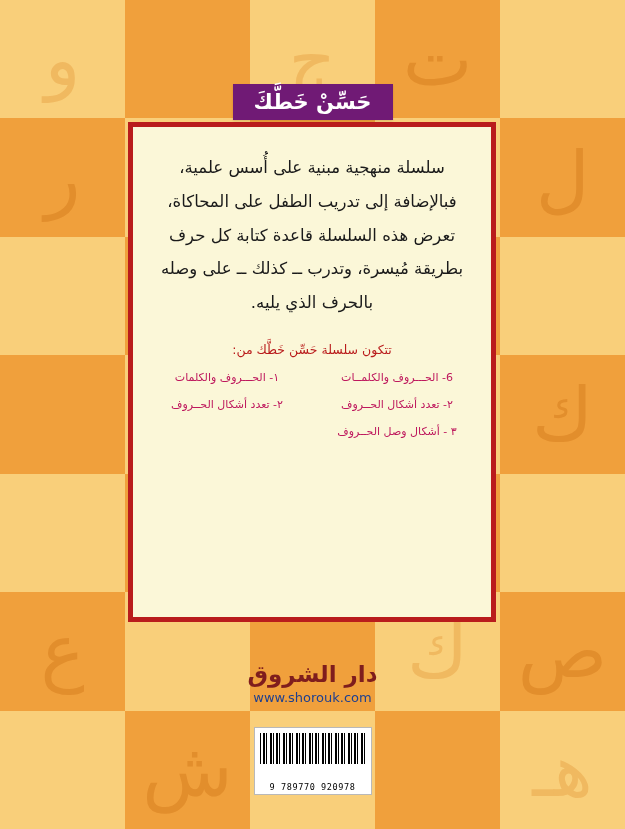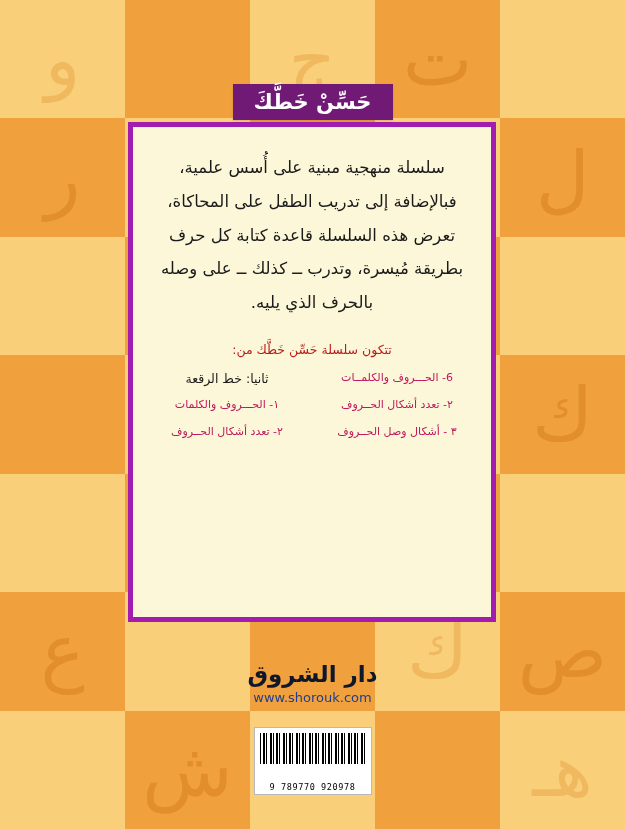--- a/index.html
+++ b/index.html
@@ -68,21 +68,21 @@
   }
 
   
   #content-panel {
     position: absolute;
     top: 122px;
     left: 128px;
     width: 368px;
     height: 500px;
     background: #fbf7d8;
-    border: 5px solid #a21caf;
+    border: 5px solid #b91c1c;
     box-sizing: border-box;
     z-index: 4;
     padding: 24px 22px 14px 22px;
     text-align: center;
     direction: rtl;
   }
   .para {
     color: #1a1a1a;
     font-size: 16.5px;
     line-height: 2.05;
@@ -130,21 +130,21 @@
   
   #publisher {
     position: absolute;
     top: 662px;
     left: 0;
     width: 100%;
     text-align: center;
     z-index: 5;
   }
   #publisher-name {
-    color: #0f172a;
+    color: #7f1d1d;
     font-size: 23px;
     font-weight: bold;
     direction: rtl;
     font-family: "DejaVu Sans", sans-serif;
     line-height: 1.1;
   }
   #publisher-url {
     color: #1e3f8f;
     font-size: 13px;
     direction: ltr;
@@ -311,21 +311,20 @@
 
   <div id="series-intro">تتكون سلسلة حَسِّن خَطَّك من:</div>
 
   <div id="toc">
     <div class="toc-col">
       <div class="toc-item">6- الحـــروف والكلمــات</div>
       <div class="toc-item">٢- تعدد أشكال الحــروف</div>
       <div class="toc-item">٣ - أشكال وصل الحــروف</div>
     </div>
     <div class="toc-col">
-      <div class="toc-head">ثانيا: خط الرقعة</div>
       <div class="toc-item">١- الحـــروف والكلمات</div>
       <div class="toc-item">٢- تعدد أشكال الحــروف</div>
     </div>
   </div>
 </div>
 
 <div id="publisher">
   <div id="publisher-name">دار الشروق</div>
   <div id="publisher-url">www.shorouk.com</div>
 </div>

